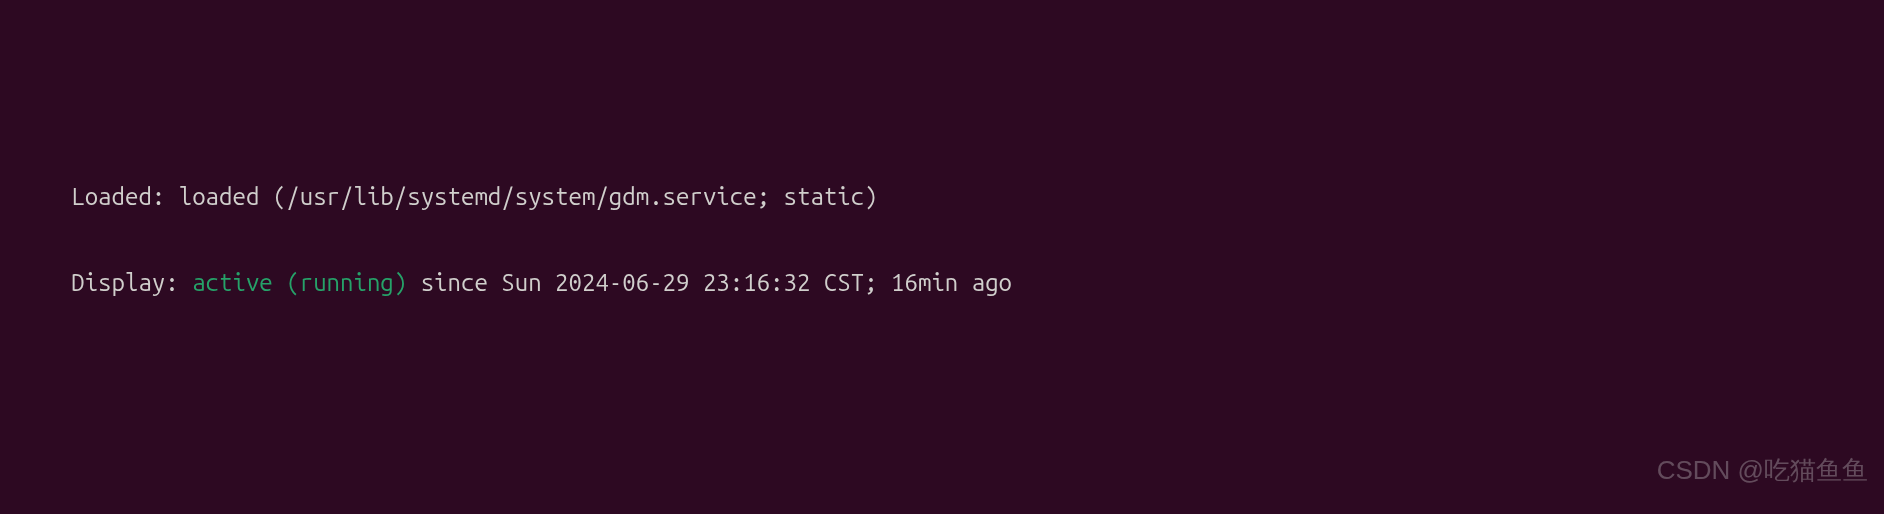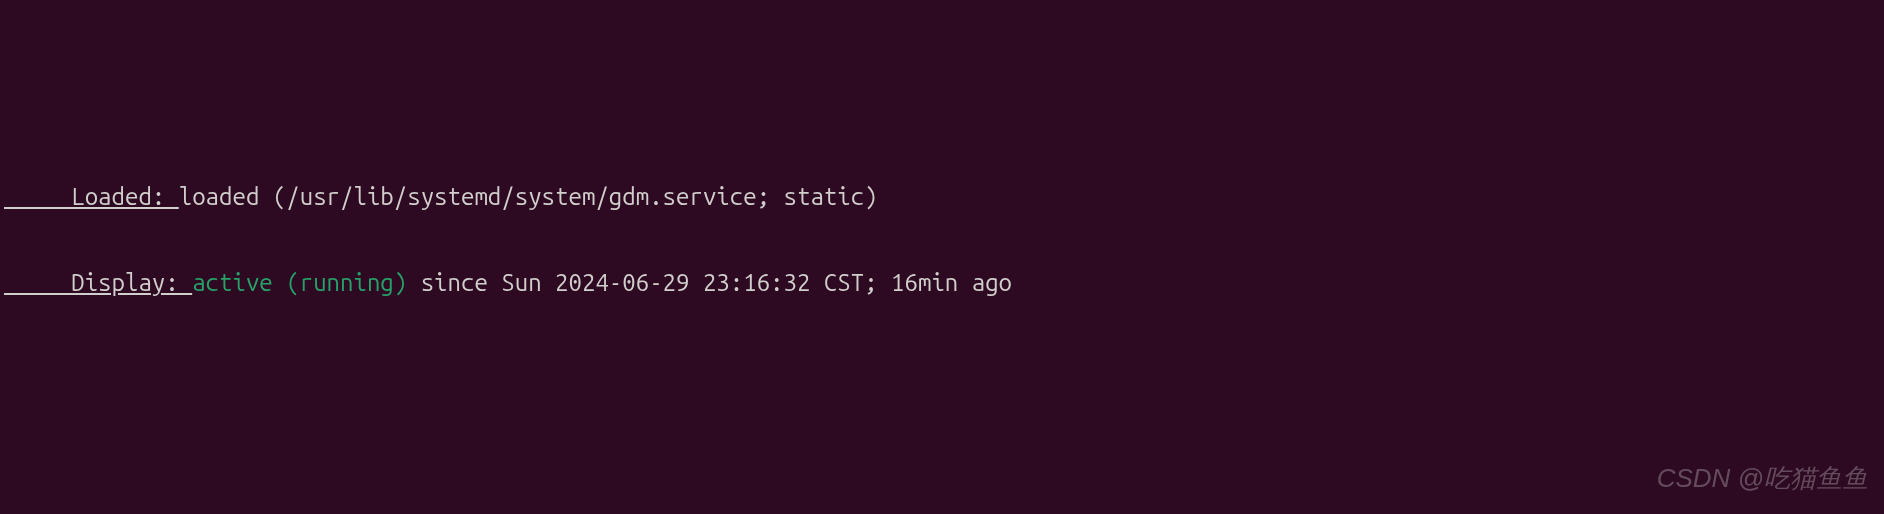--- a/index.html
+++ b/index.html
@@ -29,30 +29,28 @@
       vertical-align: middle;
       margin-right: 4px;
       margin-bottom: 4px;
     }
     .green-bold {
       color: #26a269;
       font-weight: normal;
     }
     .label {
       display: inline-block;
-      text-decoration: underline;
     }
     .watermark {
       position: absolute;
-      bottom: 12px;
+      bottom: 20px;
       right: 16px;
       color: rgba(200, 200, 200, 0.35);
       font-size: 26px;
       font-family: sans-serif;
-      font-style: italic;
     }
     .line {
       display: block;
     }
   </style>
 </head>
 <body>
 
 
 <div>

